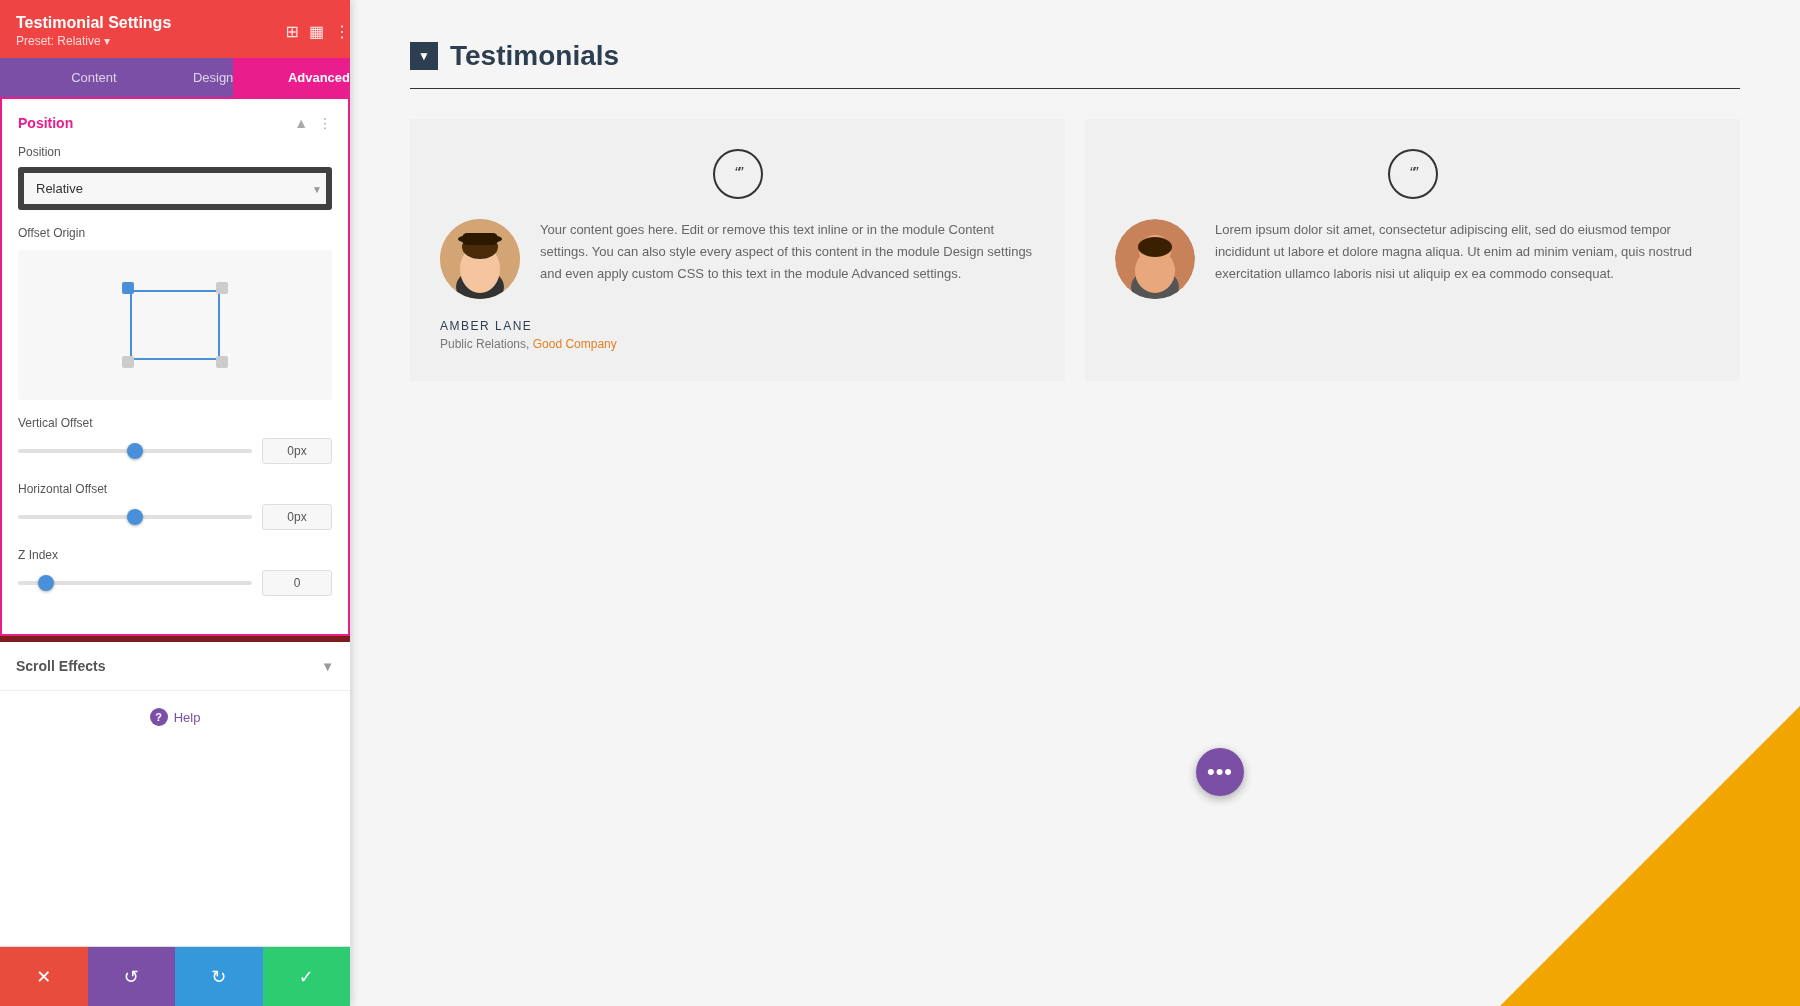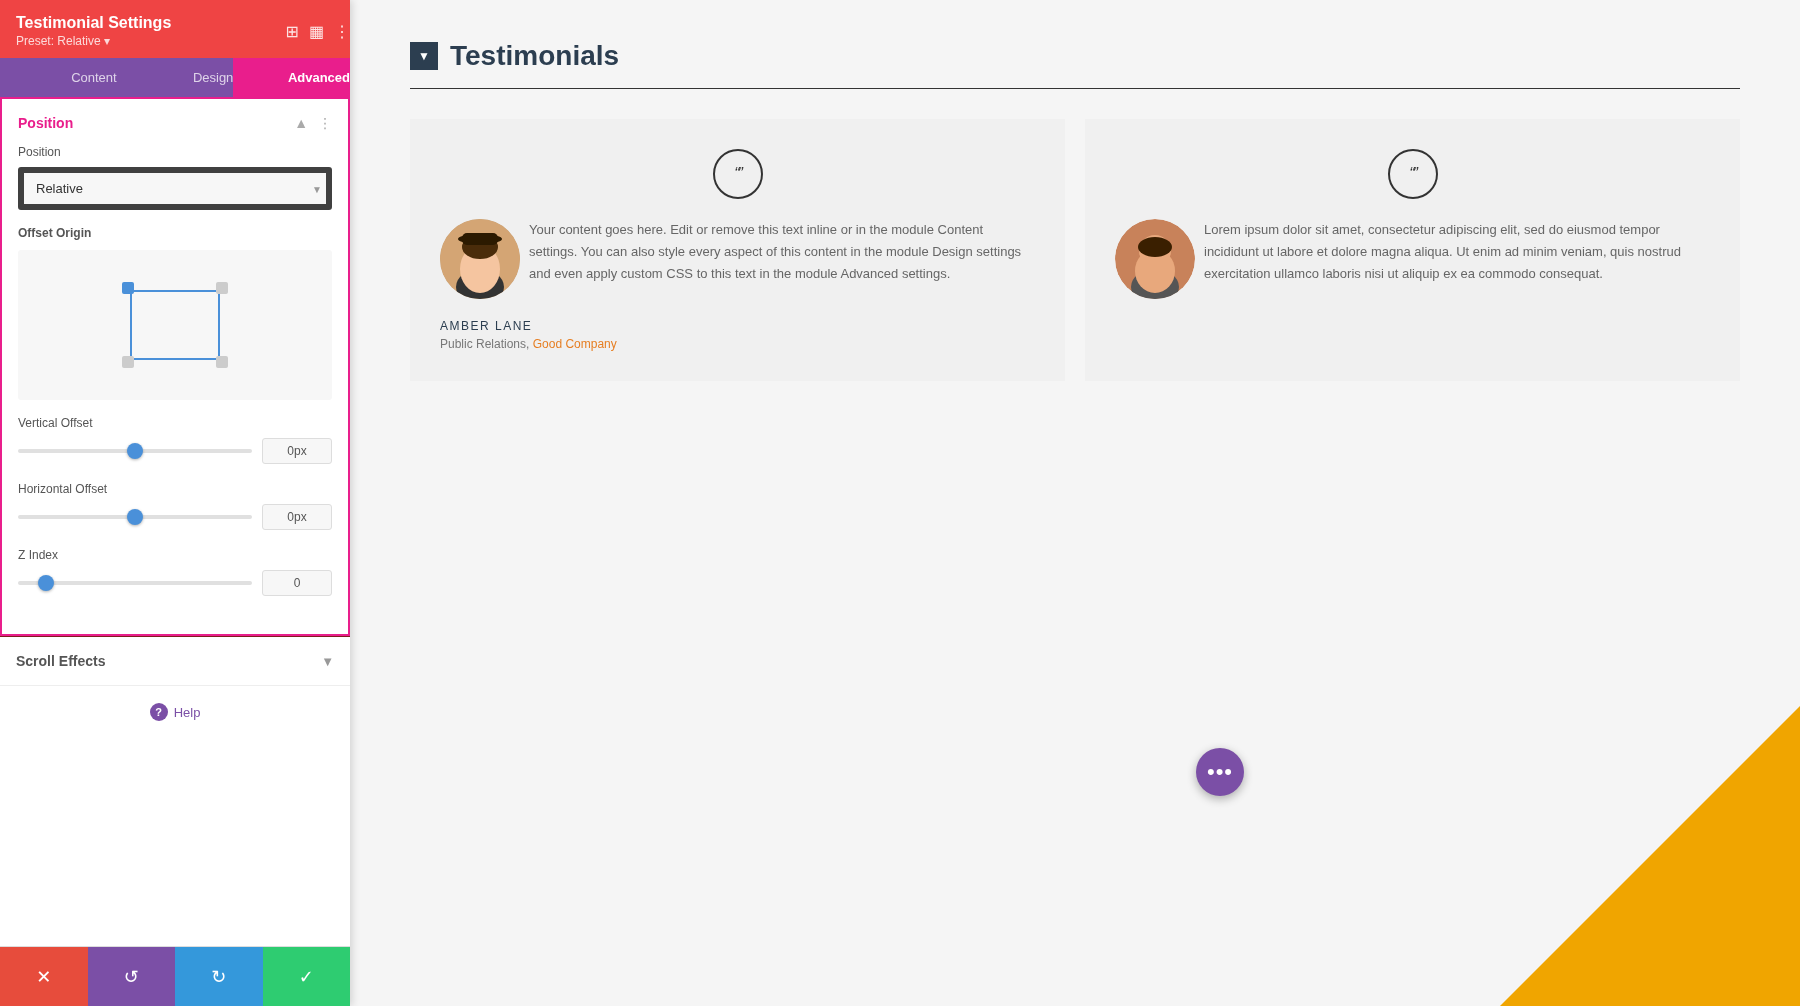--- a/index.html
+++ b/index.html
@@ -151,21 +151,21 @@
       transform: translateY(-50%);
       font-size: 10px;
       color: #999;
       pointer-events: none;
     }
 
     .offset-origin-label {
       font-size: 12px;
       color: #555;
       margin-bottom: 10px;
-      font-weight: 700;
+      font-weight: 400;
     }
 
     .offset-origin-grid {
       width: 100%;
       height: 150px;
       background: #f7f7f7;
       border-radius: 3px;
       margin-bottom: 16px;
       position: relative;
       display: flex;
@@ -227,21 +227,21 @@
       border-radius: 3px;
       background: #f7f7f7;
       font-size: 12px;
       color: #555;
       text-align: center;
     }
 
     
     .scroll-effects-section {
       padding: 0 16px;
-      border-top: 1px solid #7f1d1d;
+      border-top: 6px solid #7f1d1d;
     }
 
     .scroll-effects-header {
       display: flex;
       align-items: center;
       justify-content: space-between;
       padding: 16px 0;
       cursor: pointer;
     }
 
@@ -369,21 +369,21 @@
     }
 
     .quote-mark {
       font-size: 22px;
       color: #333;
       line-height: 1;
     }
 
     .testimonial-content {
       display: flex;
-      gap: 9px;
+      gap: 20px;
       margin-bottom: 20px;
     }
 
     .testimonial-text {
       font-size: 13px;
       color: #666;
       line-height: 1.7;
     }
 
     .testimonial-author {

